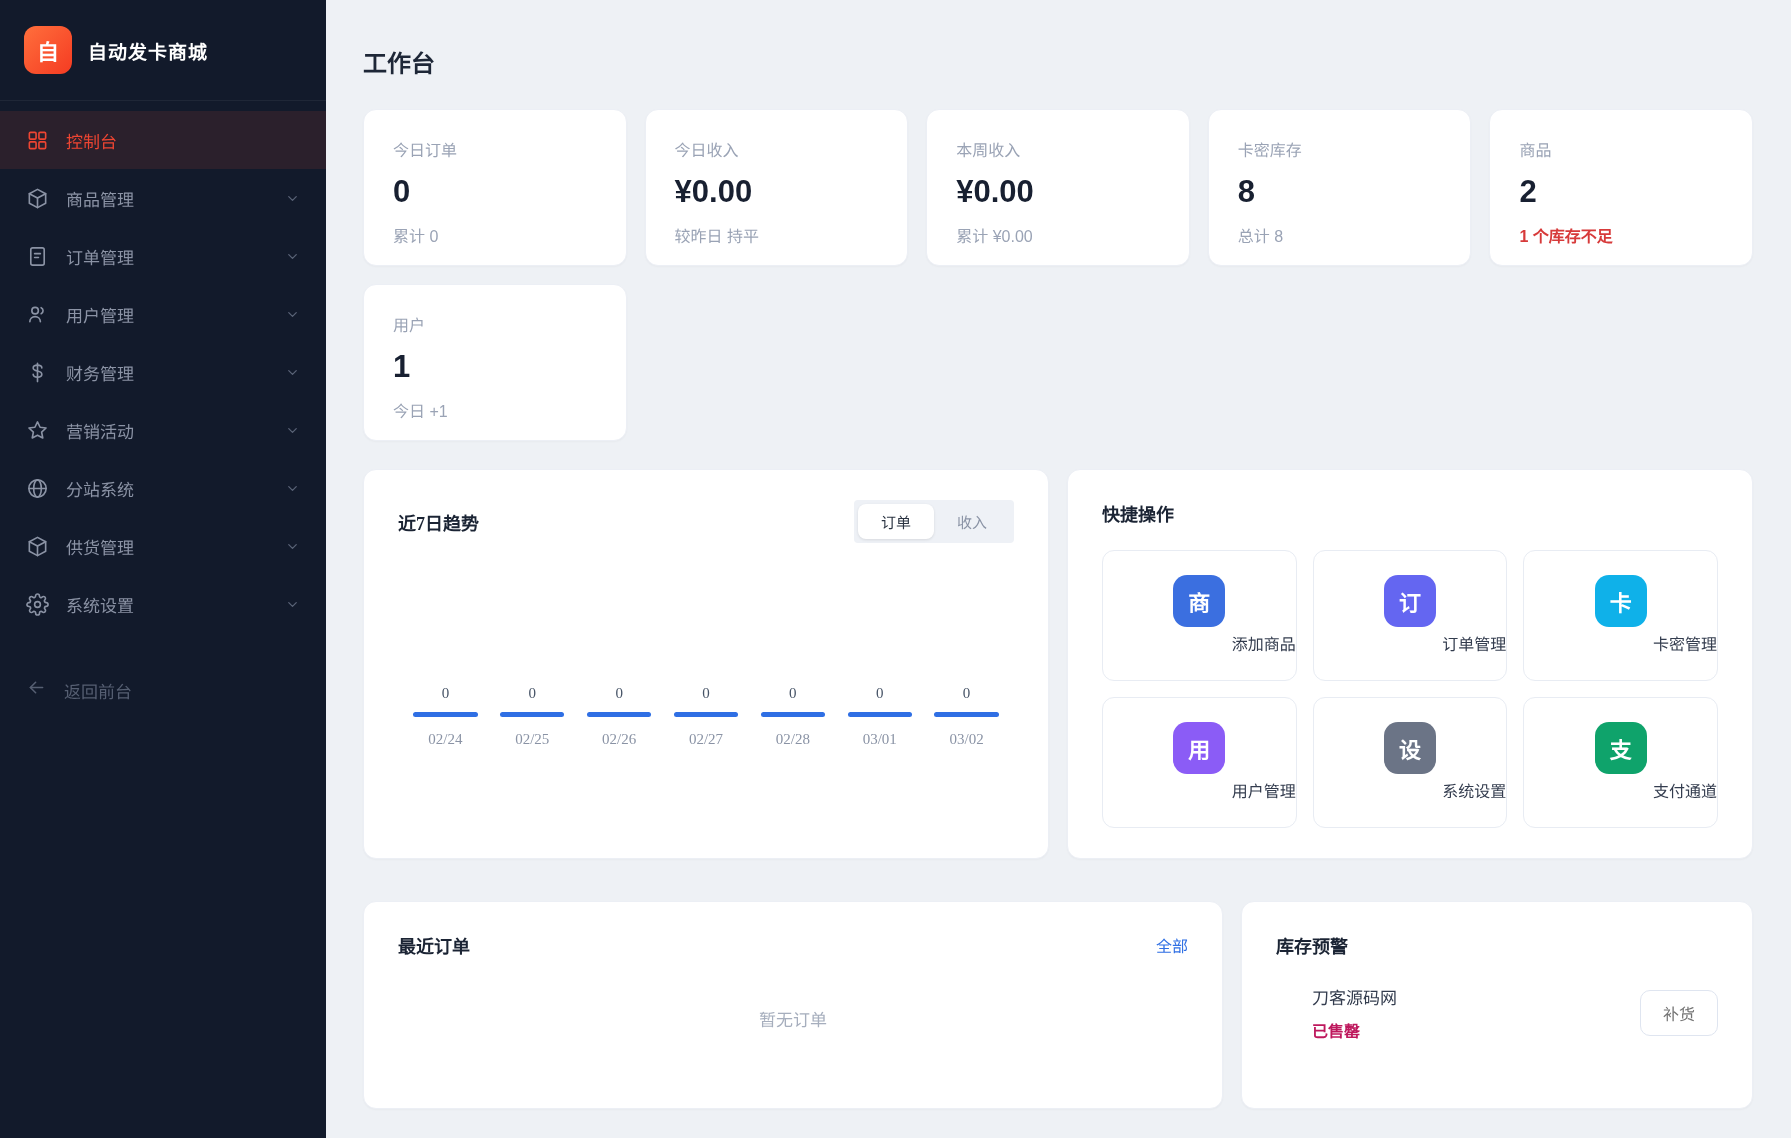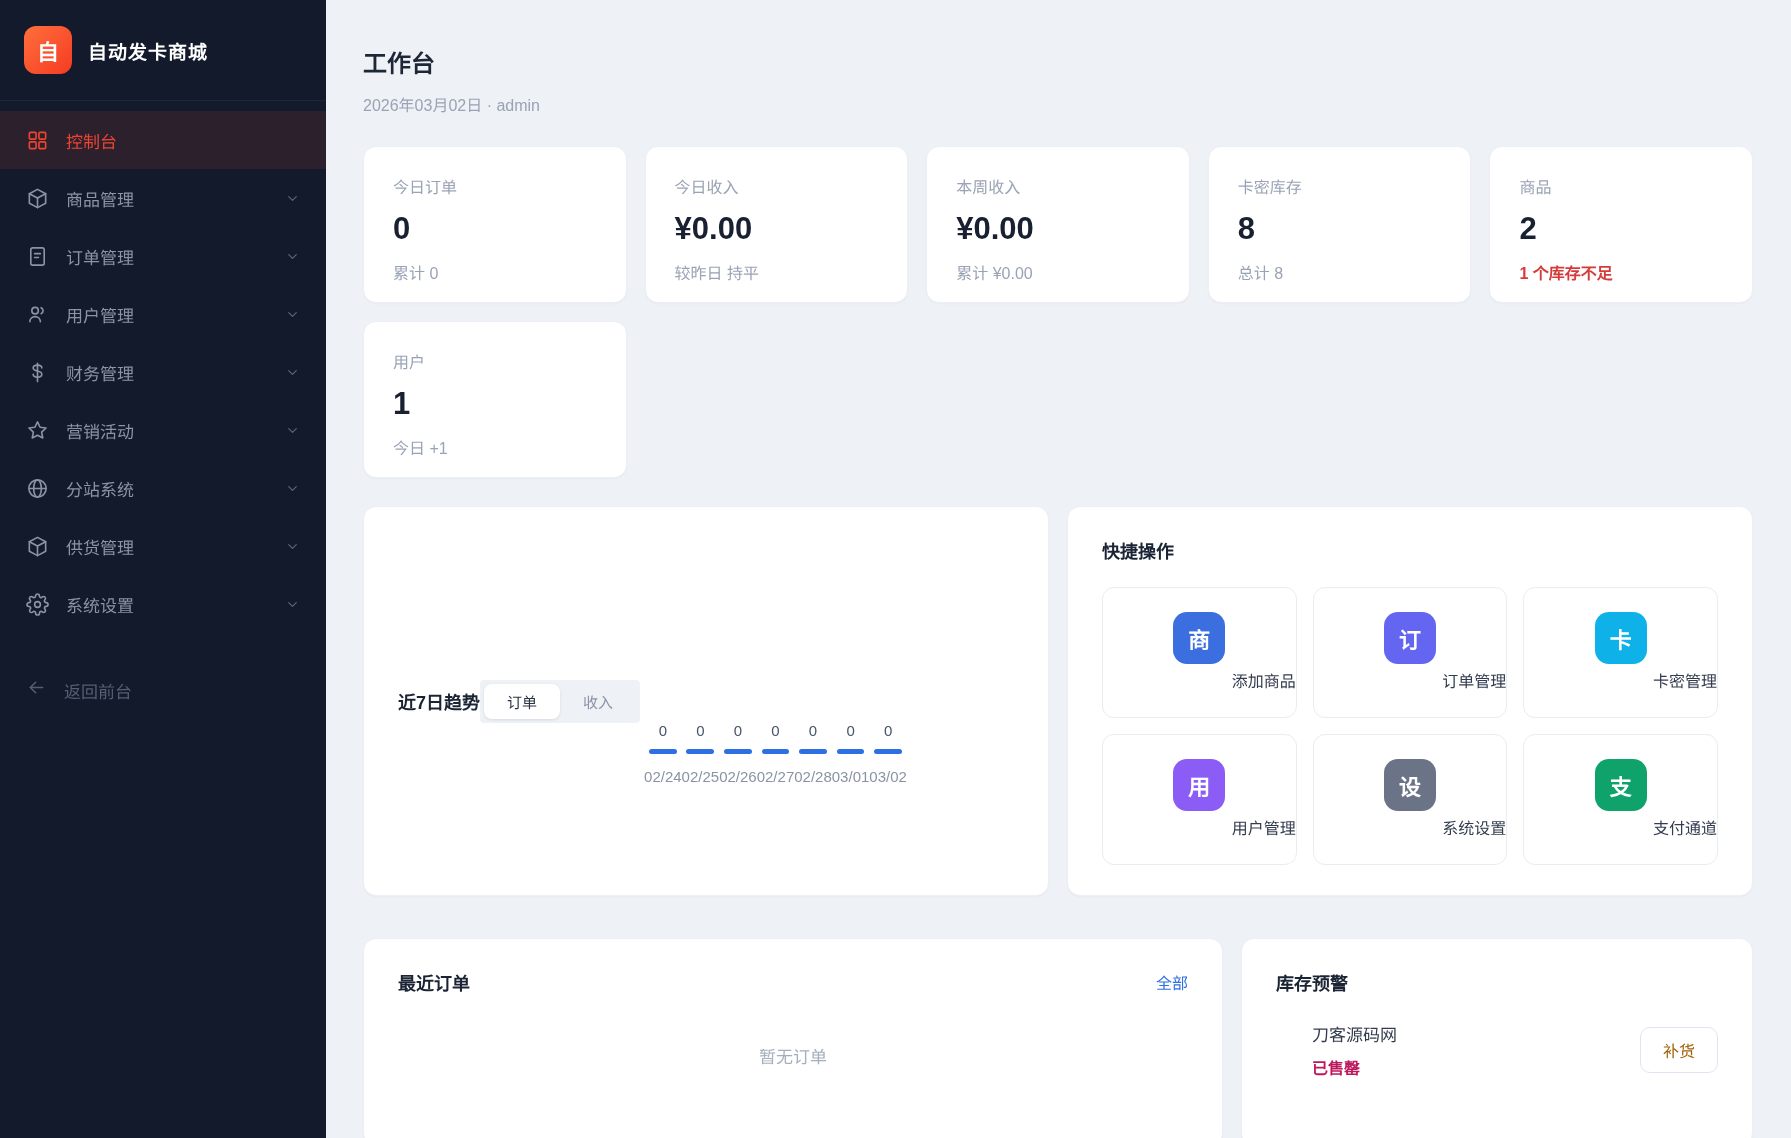--- a/index.html
+++ b/index.html
@@ -33,21 +33,21 @@
   .stat-card { padding:27px 29px; height:157px; }
   .stat-label { font-size:16px; color:#9aa3b5; }
   .stat-value { margin-top:13px; font-size:31px; font-weight:bold; color:#182031; }
   .stat-sub { margin-top:13px; font-size:16px; color:#9aa3b5; }
   .stat-sub.danger { color:#d73a3a; font-weight:bold; }
   
   .mid { margin-top:28px; display:grid; grid-template-columns:1fr 1fr; gap:18px; }
   .panel { padding:30px 34px; }
   .panel-head { display:flex; align-items:center; justify-content:space-between; }
   .panel-title { font-size:18px; font-weight:bold; color:#1b2434; }
-  .trend-card { min-height:368px; display:flex; flex-direction:row; }
+  .trend-card { min-height:368px; display:flex; flex-direction:column;font-family:Liberation Serif, serif; }
   .toggle { background:#eef1f6; border-radius:4px; padding:4px; display:flex; }
   .toggle-btn { padding:7px 23px; font-size:15px; border-radius:8px; color:#8a93a5; cursor:pointer; }
   .toggle-btn.active { background:#fff; color:#2b3442; box-shadow:0 1px 3px rgba(0,0,0,.10); }
   .chart { margin-top:auto; margin-bottom:80px; display:flex; padding:0 4px; }
   .ch-col { flex:1; display:flex; flex-direction:column; align-items:center; }
   .ch-val { font-size:15px; color:#475467; }
   .ch-bar { margin-top:10px; width:74%; height:5px; border-radius:3px; background:#2f6fe4; }
   .ch-date { margin-top:14px; font-size:15px; color:#8a93a5; }
   
   .qa-grid { margin-top:24px; display:grid; grid-template-columns:repeat(3,1fr); gap:16px; }
@@ -58,21 +58,21 @@
   
   .bottom { margin-top:42px; display:grid; grid-template-columns:1.68fr 1fr; gap:18px; }
   .orders-card { min-height:208px; display:flex; flex-direction:column; }
   .link { font-size:16px; color:#2f6fe4; cursor:pointer; }
   .empty { flex:1; display:flex; align-items:center; justify-content:center; font-size:17px; color:#a6aebd; }
   .stock-card { min-height:208px; }
   .stock-row { margin-top:26px; display:flex; align-items:center; justify-content:space-between;margin-left:36px; }
   .stock-name { font-size:17px; color:#333c4e; }
   .stock-status { margin-top:9px; font-size:16px; font-weight:bold; color:#be185d; }
   .btn-outline { border:1px solid #dfe5f0; border-radius:10px; background:#fff; padding:10px 22px;
-                 color:#a16207; font-size:16px; cursor:pointer; font-family:inherit; }
+                 color:#737373; font-size:16px; cursor:pointer; font-family:inherit; }
 </style>
 </head>
 <body>
 
 <aside class="sidebar">
   <div class="brand">
     <div class="logo">自</div>
     <div class="brand-name">自动发卡商城</div>
   </div>
   <nav class="nav">
@@ -203,21 +203,20 @@
             <polyline points="11 6 5 12 11 18"></polyline>
           </svg></span>
       <span>返回前台</span>
     </div>
   </nav>
 </aside>
 
 <main class="main">
 
   <h1 class="page-title">工作台</h1>
-  <div class="page-subtitle">2026年03月02日 · admin</div>
 
   <section class="stats">
     <div class="card stat-card">
       <div class="stat-label">今日订单</div>
       <div class="stat-value">0</div>
       <div class="stat-sub">累计 0</div>
     </div>
     <div class="card stat-card">
       <div class="stat-label">今日收入</div>
       <div class="stat-value">¥0.00</div>

